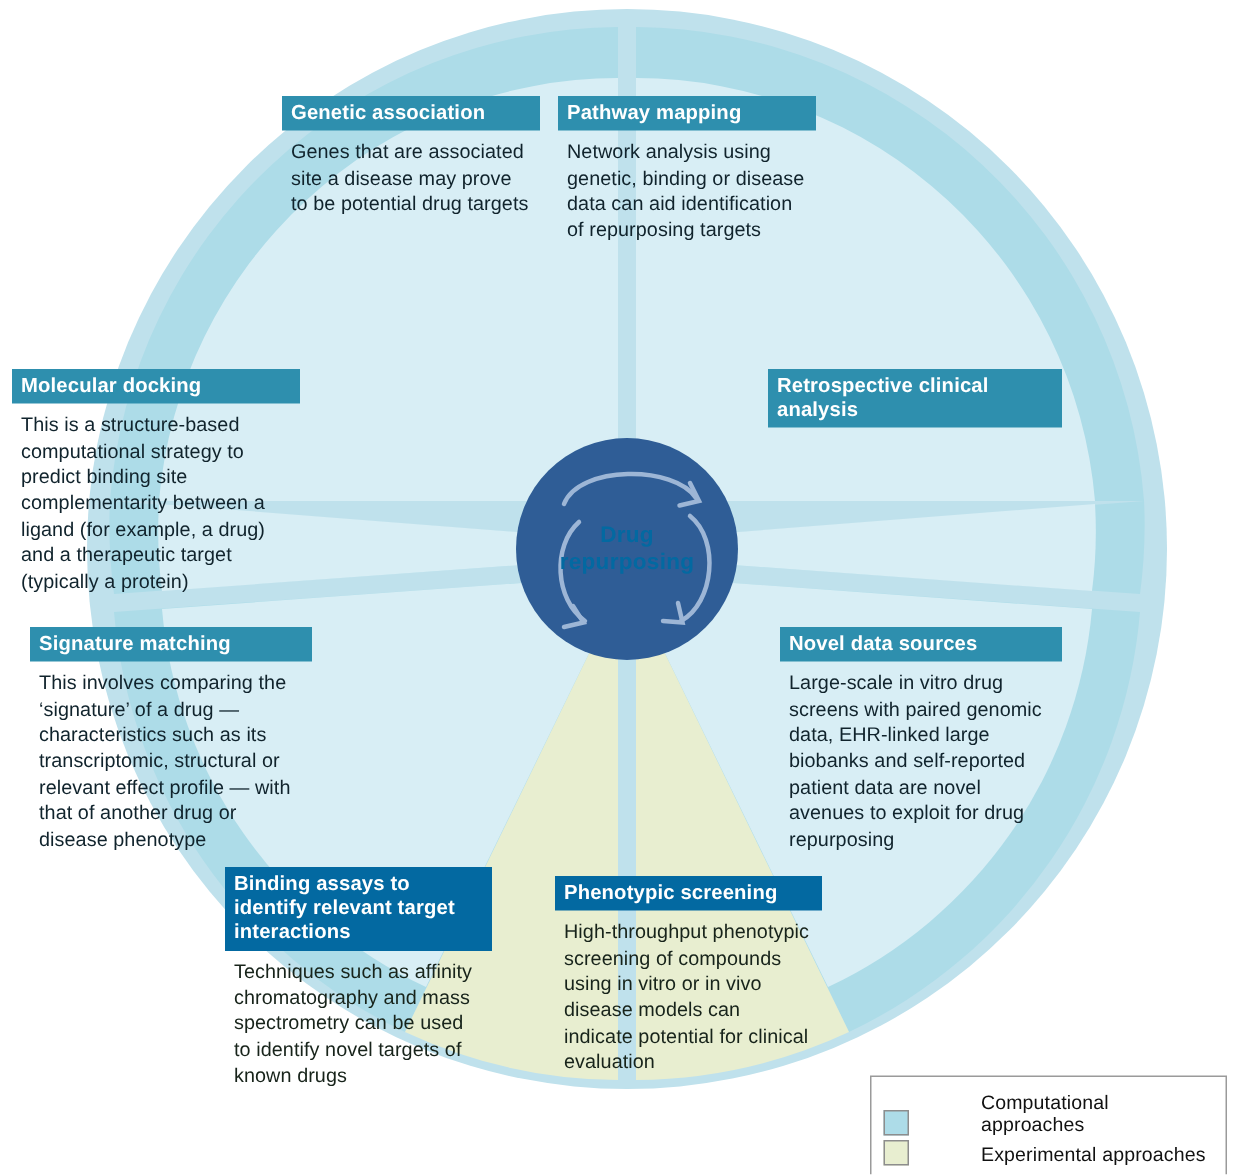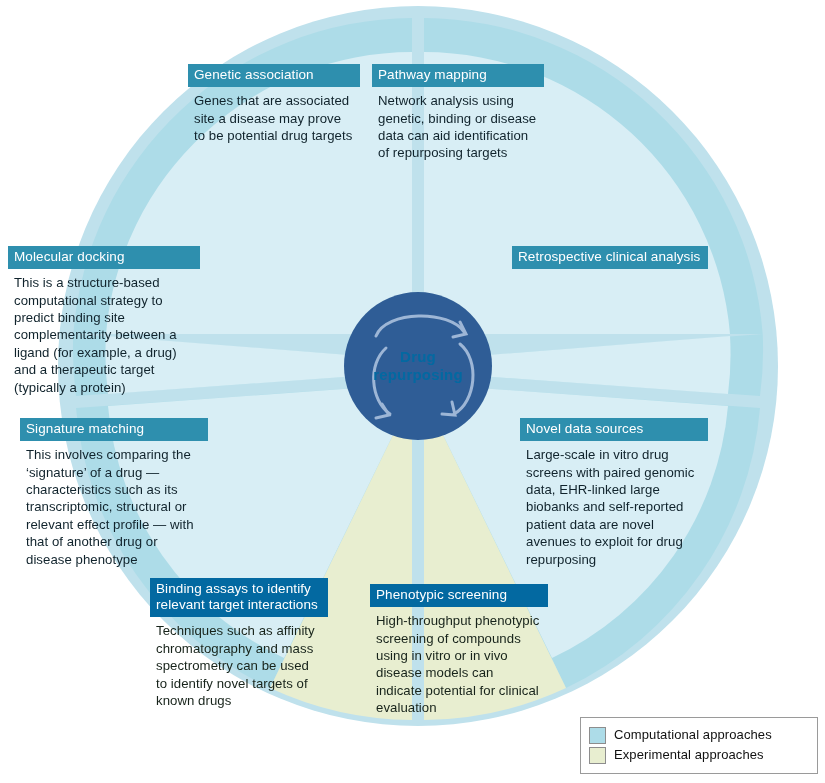--- a/index.html
+++ b/index.html
@@ -47,21 +47,21 @@
   }
 
   
   .seg {
     position: absolute;
     width: 172px;
   }
   .seg .bar {
     color: #ffffff;
     font-size: 13.5px;
-    font-weight: normal;
+    font-weight: bold;
     line-height: 1.2;
     padding: 3px 6px 4px 6px;
     letter-spacing: 0.1px;
   }
   .seg .bar.blue  { background: #2e8fae; }
   .seg .bar.green { background: #0369a1; }
   .seg .body {
     font-size: 13.2px;
     line-height: 1.32;
     color: #10232c;
@@ -86,22 +86,23 @@
     left: 580px;
     top: 717px;
     width: 238px;
     border: 1px solid #9a9a9a;
     background: #ffffff;
     padding: 6px 8px 6px 8px;
     box-sizing: border-box;
   }
   .legend-row {
     display: flex;
-    align-items: flex-start;
+    align-items: flex-end;
     margin: 3px 0;
+    gap: 40px;
   }
   .legend-swatch {
     width: 15px;
     height: 15px;
     border: 1px solid #8d8d8d;
     margin-right: 8px;
     flex: 0 0 auto;
   }
   .legend-text {
     font-size: 13px;

